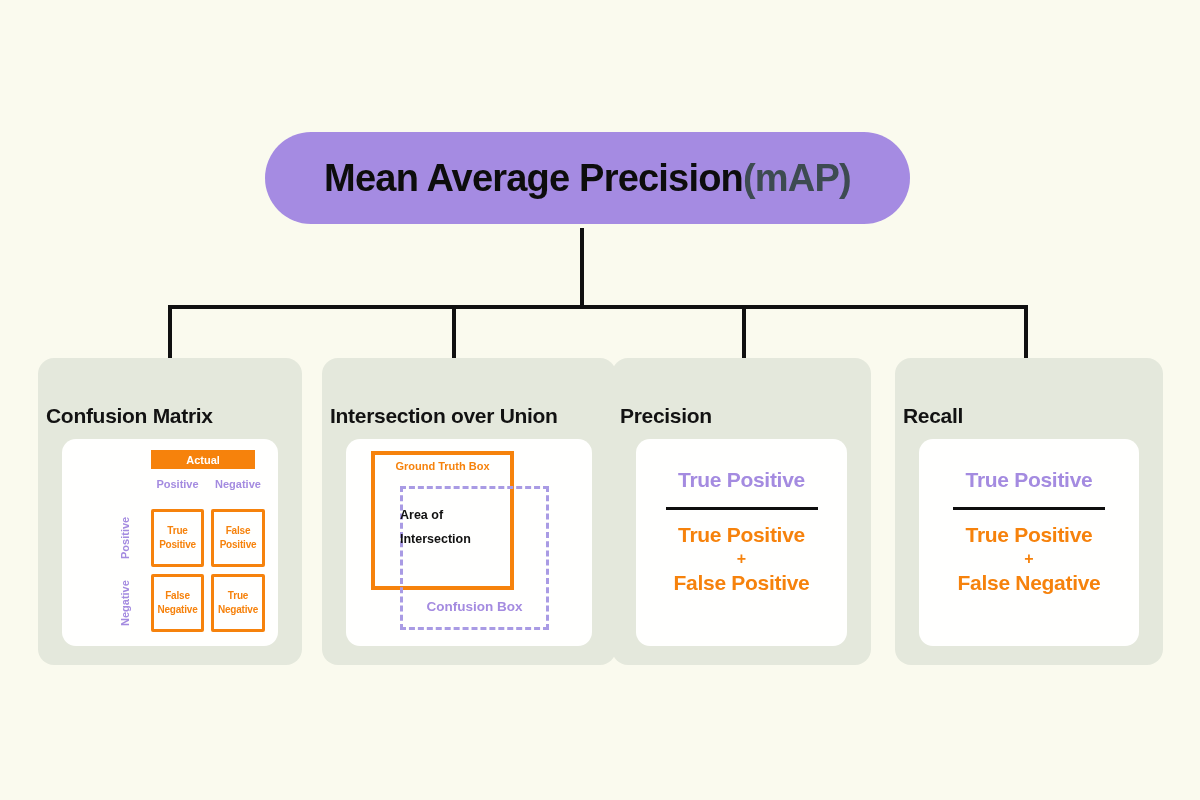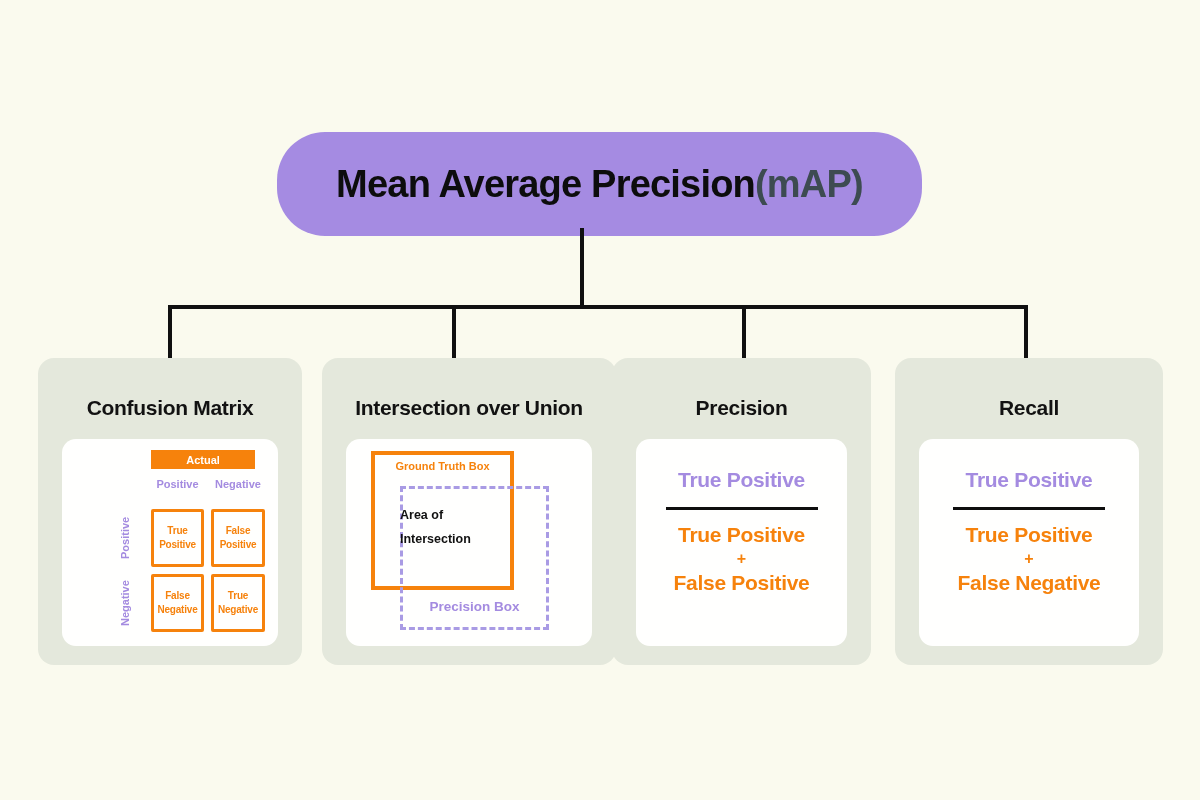--- a/index.html
+++ b/index.html
@@ -18,39 +18,39 @@
   body{
     width:1200px;height:800px;
     background:var(--bg);
     font-family:"Liberation Sans", sans-serif;
     position:relative;overflow:hidden;
   }
   .canvas{position:absolute;inset:0;}
 
   
   .pill{
-    position:absolute;left:277px;top:132px;width:645px;height:104px;
+    position:absolute;left:265px;top:132px;width:645px;height:92px;
     background:var(--pill);border-radius:48px;
     display:flex;align-items:center;justify-content:center;
     font-weight:700;font-size:38px;letter-spacing:-0.8px;color:#0d0d0d;
     white-space:nowrap;
   }
   .pill .accent{color:var(--accent);margin-left:0;}
 
   
   .line{position:absolute;background:var(--ink);}
 
   
   .card{
     position:absolute;top:358px;height:307px;
     background:var(--card);border-radius:16px;
   }
   .card .card-title{
-    margin:0;position:absolute;top:38px;left:0;right:0;
-    text-align:center;font-size:21px;font-weight:700;
+    margin:8px;position:absolute;top:38px;left:0;right:0;
+    font-size:21px;font-weight:700;
     color:#121212;letter-spacing:-0.3px;white-space:nowrap;
   }
   .inner{
     position:absolute;left:24px;right:24px;top:81px;height:207px;
     background:var(--inner);border-radius:14px;
   }
 
   
   .cm-actual{
     position:absolute;left:89px;top:11px;width:104px;height:19px;
@@ -151,21 +151,21 @@
   <section class="card" style="left:322px;width:294px">
     <h2 class="card-title">Intersection over Union</h2>
     <div class="inner">
       <div class="gt-box"></div>
       <div class="pred-box"></div>
       <div class="gt-label">Ground Truth Box</div>
       <div class="area-label">
         <div>Area of</div>
         <div>Intersection</div>
       </div>
-      <div class="pred-label">Precision Box</div>
+      <div class="pred-label">Confusion Box</div>
     </div>
   </section>
 
   <section class="card" style="left:612px;width:259px">
     <h2 class="card-title">Precision</h2>
     <div class="inner">
       <div class="formula">
         <div class="numerator">True Positive</div>
         <div class="frac-line"></div>
         <div class="den-top">True Positive</div>

